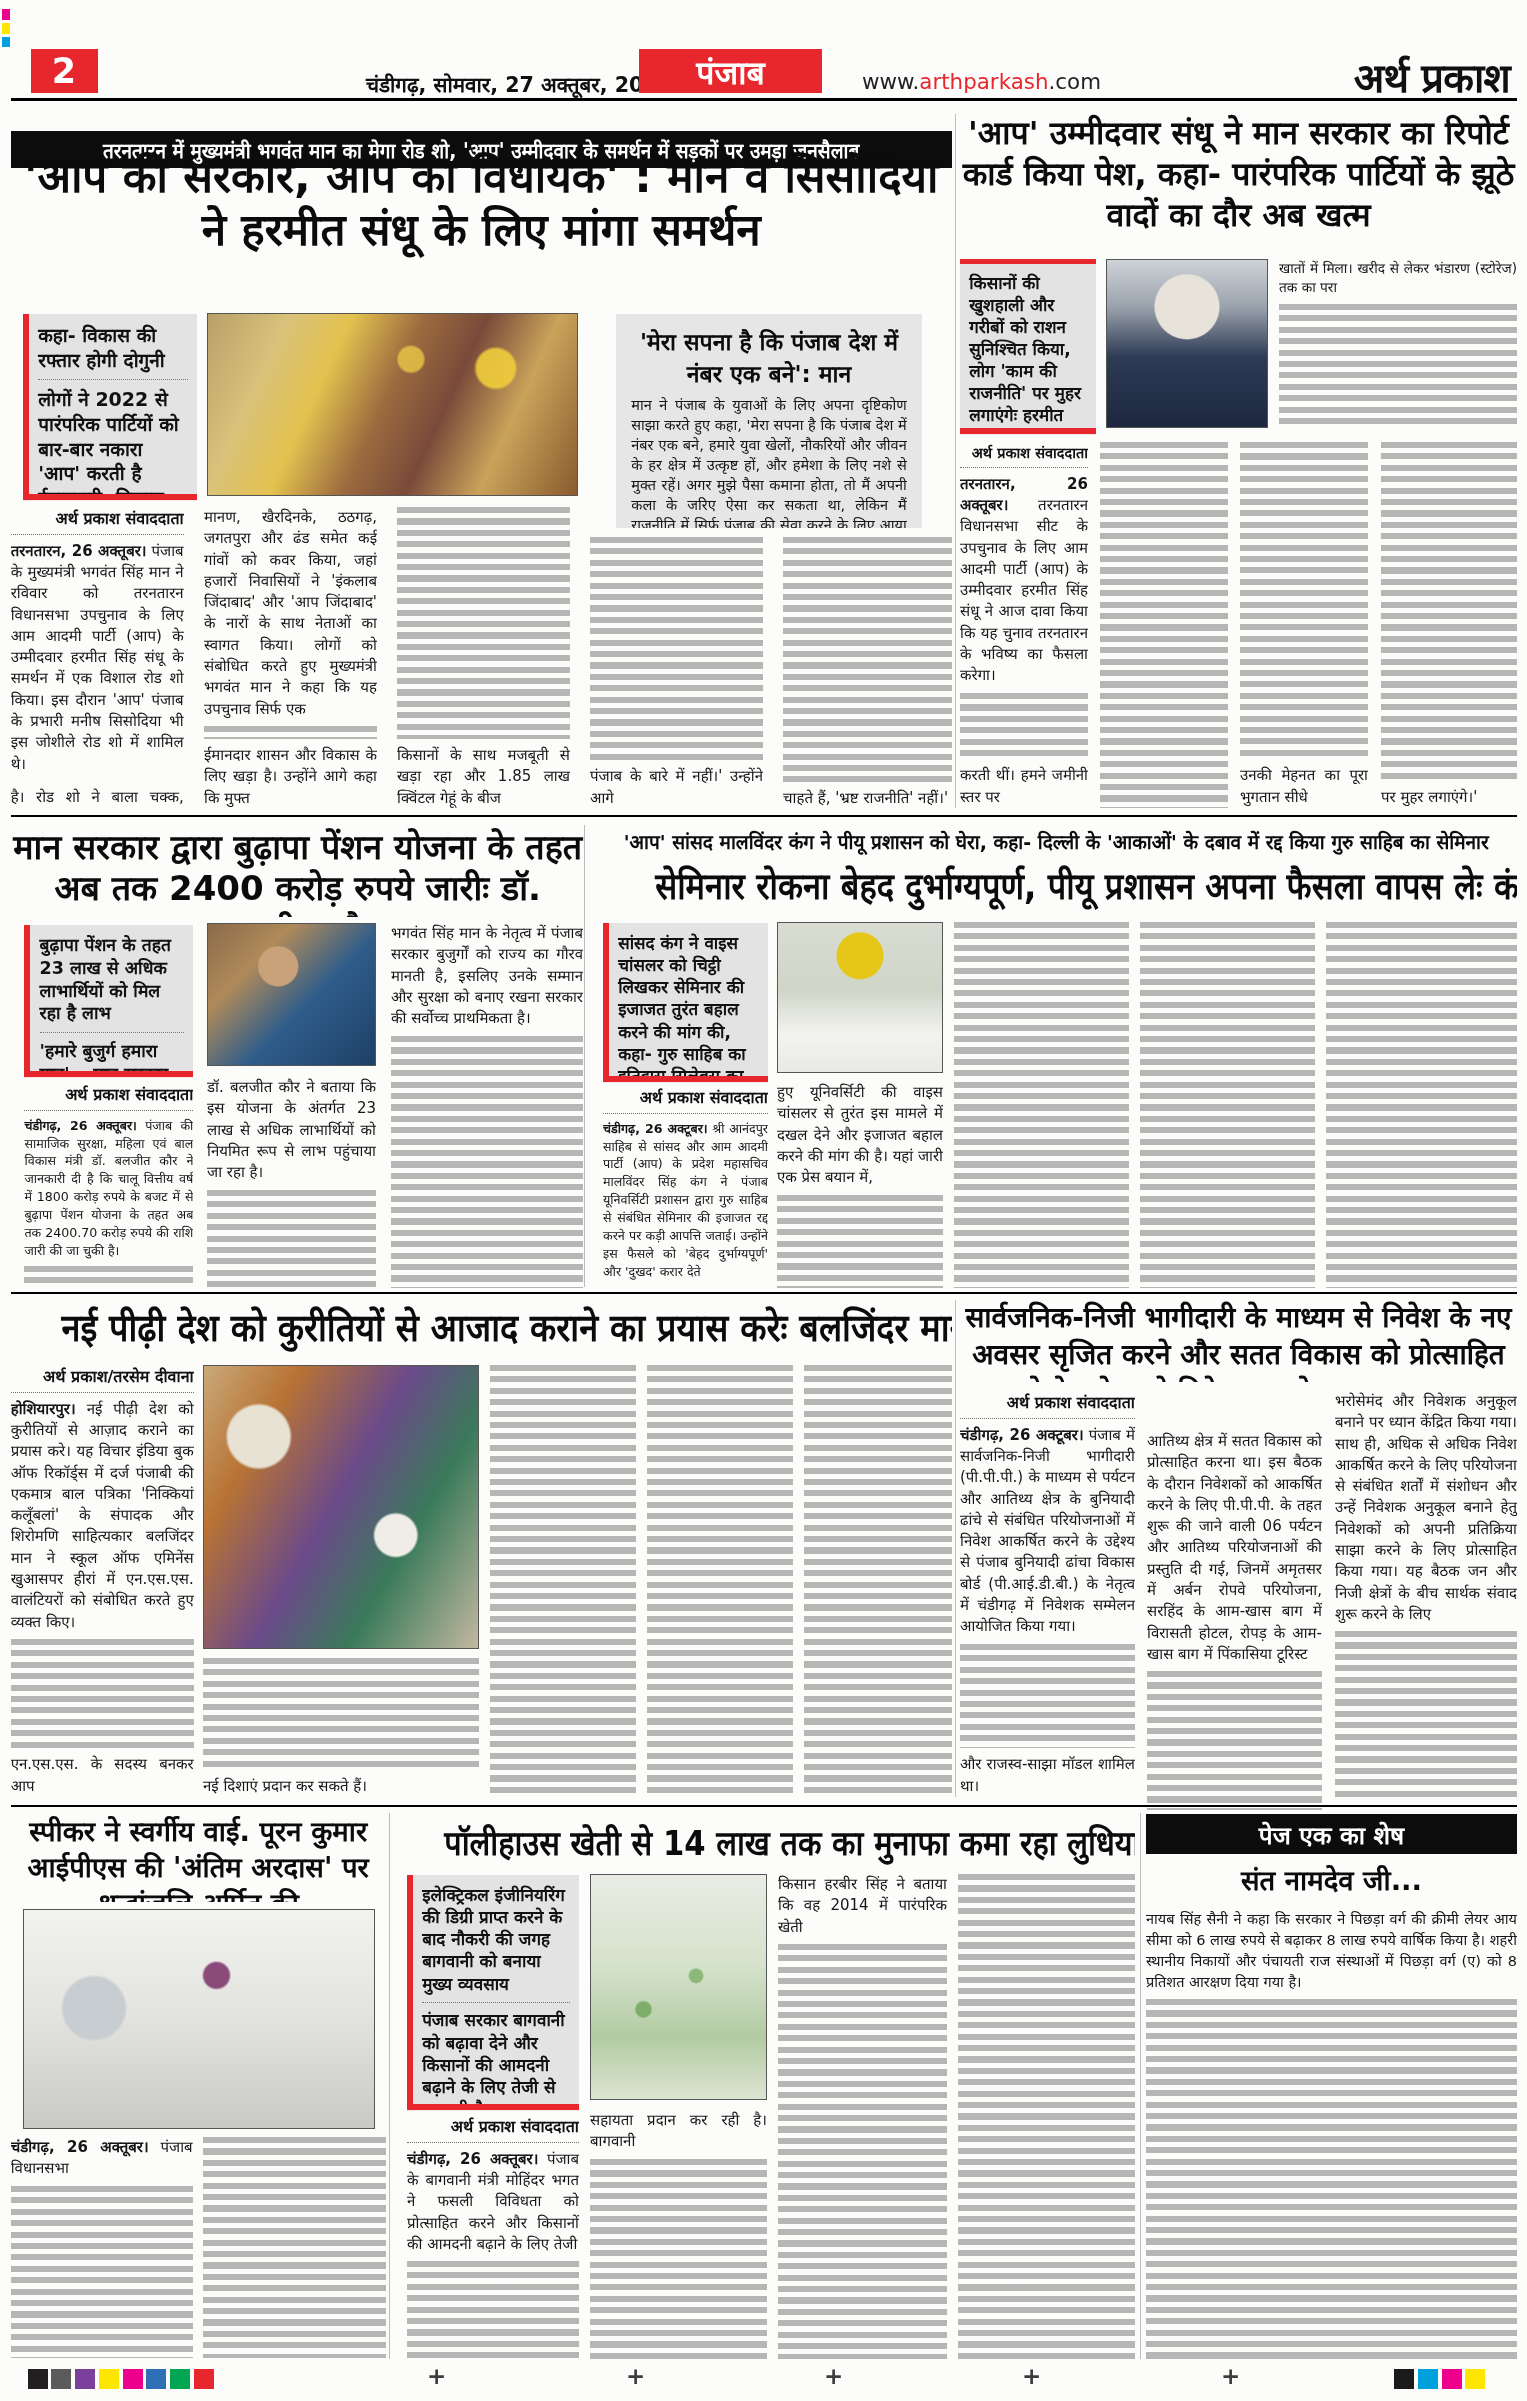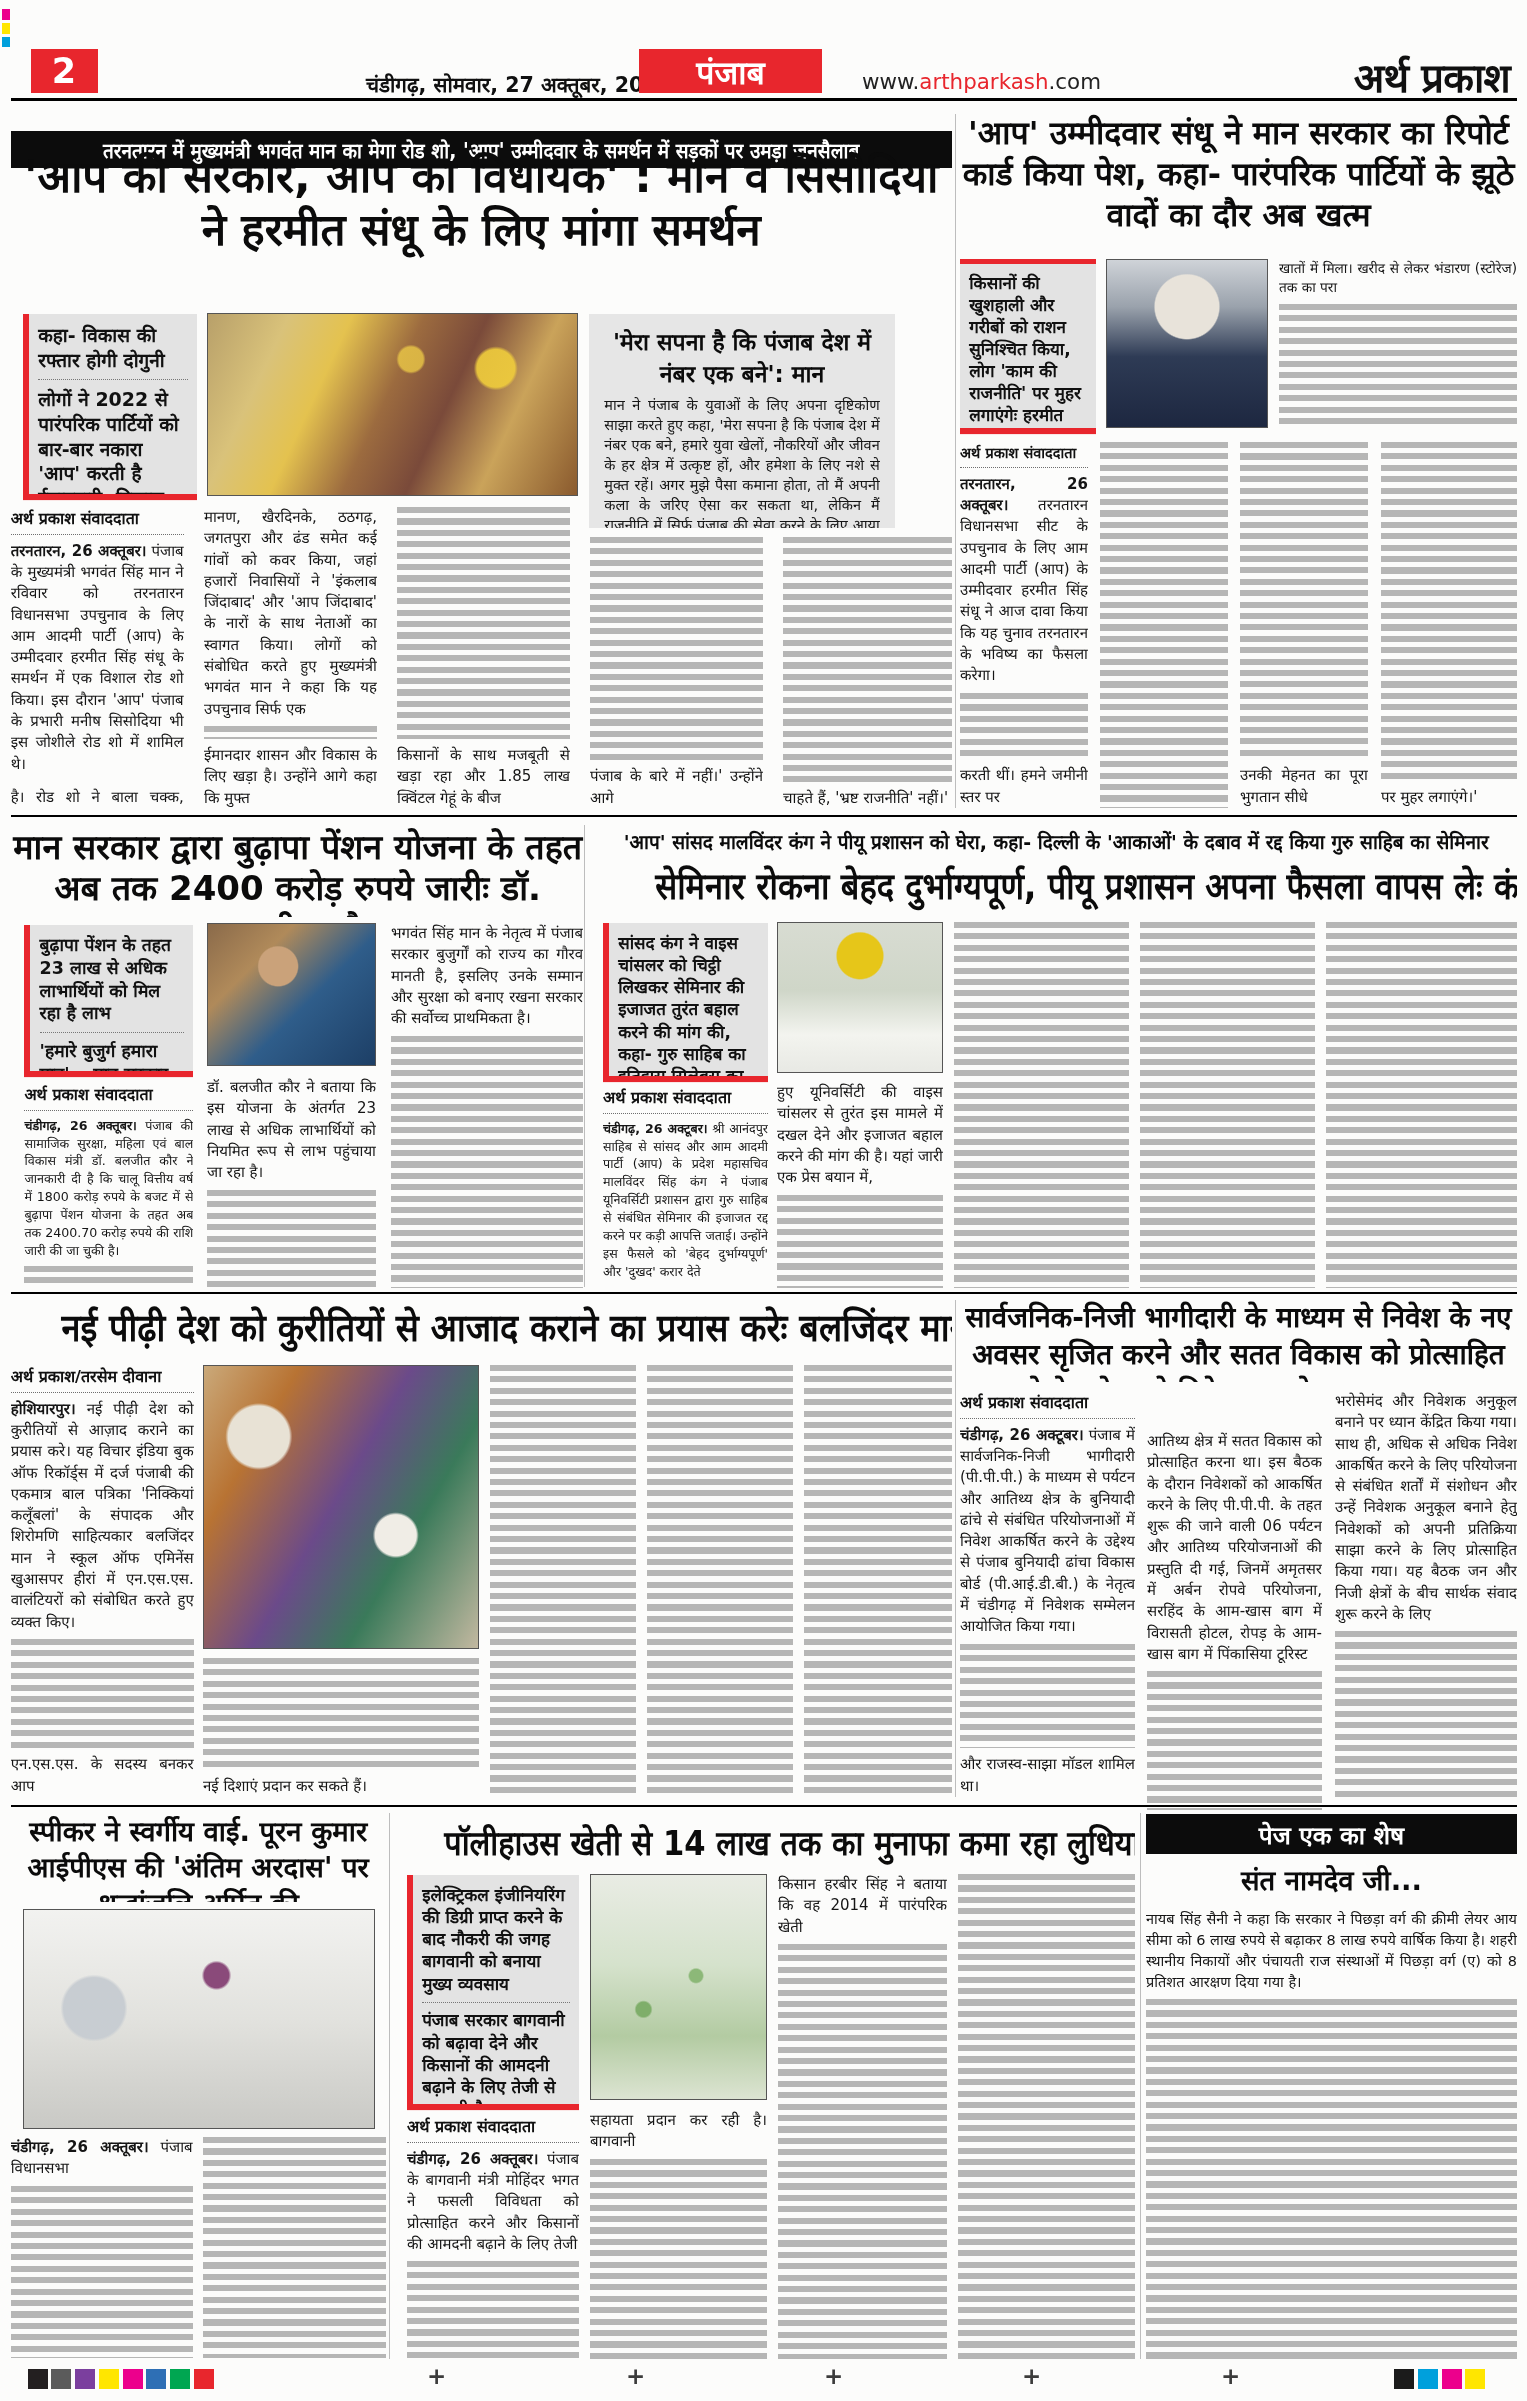--- a/index.html
+++ b/index.html
@@ -9,21 +9,21 @@
           font-family:"DejaVu Sans", sans-serif; color:var(--ink); overflow:hidden; }
   .abs { position:absolute; }
   .hl { font-weight:700; color:#0b0b0b; text-align:center; }
   .nowrap { white-space:nowrap; }
   .scale { display:inline-block; transform-origin:center; }
   .rule { position:absolute; background:#000; }
   .vdiv { position:absolute; width:0.8px; background:#bdbdbd; }
   .col { position:absolute; display:flex; flex-direction:column; gap:6.1px; overflow:hidden; }
   .body { font-size:15px; line-height:1.42; text-align:justify; margin:0; color:#151515; }
   .dl { font-weight:700; }
-  .byline { font-weight:700; text-align:left; font-size:16px; padding-bottom:4.6px;
+  .byline { font-weight:700; text-align:right; font-size:16px; padding-bottom:4.6px;
             border-bottom:1.5px dotted #6e6e6e; color:#111; flex:none; }
   .tx { background:repeating-linear-gradient(180deg,#4d4d4d 0 6.1px,transparent 6.1px 11.4px); opacity:.40; }
   .tx.f { flex:1; }
   .kbox { position:absolute; background:#e3e3e3; border-left:6.9px solid var(--red);
           box-shadow:0 6.1px 0 0 var(--red); padding:9.2px 9.2px 7.6px 9.2px; font-weight:700;
           line-height:1.3; color:#111; overflow:hidden; }
   .kbox2 { position:absolute; background:#e3e3e3; border-top:5.3px solid var(--red);
            box-shadow:0 6.1px 0 0 var(--red); padding:7.6px 9.2px; font-weight:700;
            line-height:1.3; color:#111; overflow:hidden; }
   .kdiv { border-top:1.5px dotted #777; margin:6.9px 0; }
@@ -69,21 +69,21 @@
     <div>कहा- विकास की रफ्तार होगी दोगुनी</div>
     <div class="kdiv"></div>
     <div>लोगों ने 2022 से पारंपरिक पार्टियों को बार-बार नकारा 'आप' करती है ईमानदारी, विकास और मान-सम्मान की राजनीति, लालच या सत्ता की नहीं : भगवंत मान</div>
   </div>
 
   <div class="photo" style="left:207px;top:313px;width:371px;height:183px;background:
       radial-gradient(circle at 78% 30%, rgba(240,205,60,.9) 0 6%, transparent 7%),
       radial-gradient(circle at 55% 25%, rgba(235,200,70,.8) 0 5%, transparent 6%),
       linear-gradient(115deg,#b8a06a 0%,#d9c27a 18%,#e4c24f 32%,#9c6b3f 48%,#7a4a3a 62%,#caa35a 78%,#8a5a2e 100%);"></div>
 
-  <div class="qbox" style="left:589px;top:314px;width:306px;height:214px;">
+  <div class="qbox" style="left:616px;top:314px;width:306px;height:214px;">
     <div class="hl" style="font-size:23px;margin-bottom:6.1px;">'मेरा सपना है कि पंजाब देश में नंबर एक बने': मान</div>
     <p class="body" style="font-size:14.5px;line-height:1.38;">मान ने पंजाब के युवाओं के लिए अपना दृष्टिकोण साझा करते हुए कहा, 'मेरा सपना है कि पंजाब देश में नंबर एक बने, हमारे युवा खेलों, नौकरियों और जीवन के हर क्षेत्र में उत्कृष्ट हों, और हमेशा के लिए नशे से मुक्त रहें। अगर मुझे पैसा कमाना होता, तो मैं अपनी कला के जरिए ऐसा कर सकता था, लेकिन मैं राजनीति में सिर्फ पंजाब की सेवा करने के लिए आया हूं।' उन्होंने सभा को यह भी बताया कि रोड शो के बाद, वह श्री गुरु तेग बहादुर साहिब जी के आने वाले 350वें शहीदी पर्व समारोहों, जो कि 23-25 नवंबर को श्री आनंदपुर साहिब और गुरु साहिब के जीवन से जुड़े पवित्र स्थानों पर मनाए जाएंगे, के संबंध में राष्ट्रपति से मुलाकात के लिए दिल्ली रवाना होंगे।</p>
   </div>
 
   <div class="col" style="left:10.7px;top:507px;width:173px;height:302px;">
     <div class="byline">अर्थ प्रकाश संवाददाता</div>
     <p class="body"><b class="dl">तरनतारन, 26 अक्तूबर।</b> <span>पंजाब के मुख्यमंत्री भगवंत सिंह मान ने रविवार को तरनतारन विधानसभा उपचुनाव के लिए आम आदमी पार्टी (आप) के उम्मीदवार हरमीत सिंह संधू के समर्थन में एक विशाल रोड शो किया। इस दौरान 'आप' पंजाब के प्रभारी मनीष सिसोदिया भी इस जोशीले रोड शो में शामिल थे।</span></p>
     <div class="tx f"></div>
     <p class="body">है। रोड शो ने बाला चक्क, गोहलवड़, कोट दसंधी मल्ल, पंडोरी सिधवां,</p>
   </div>

